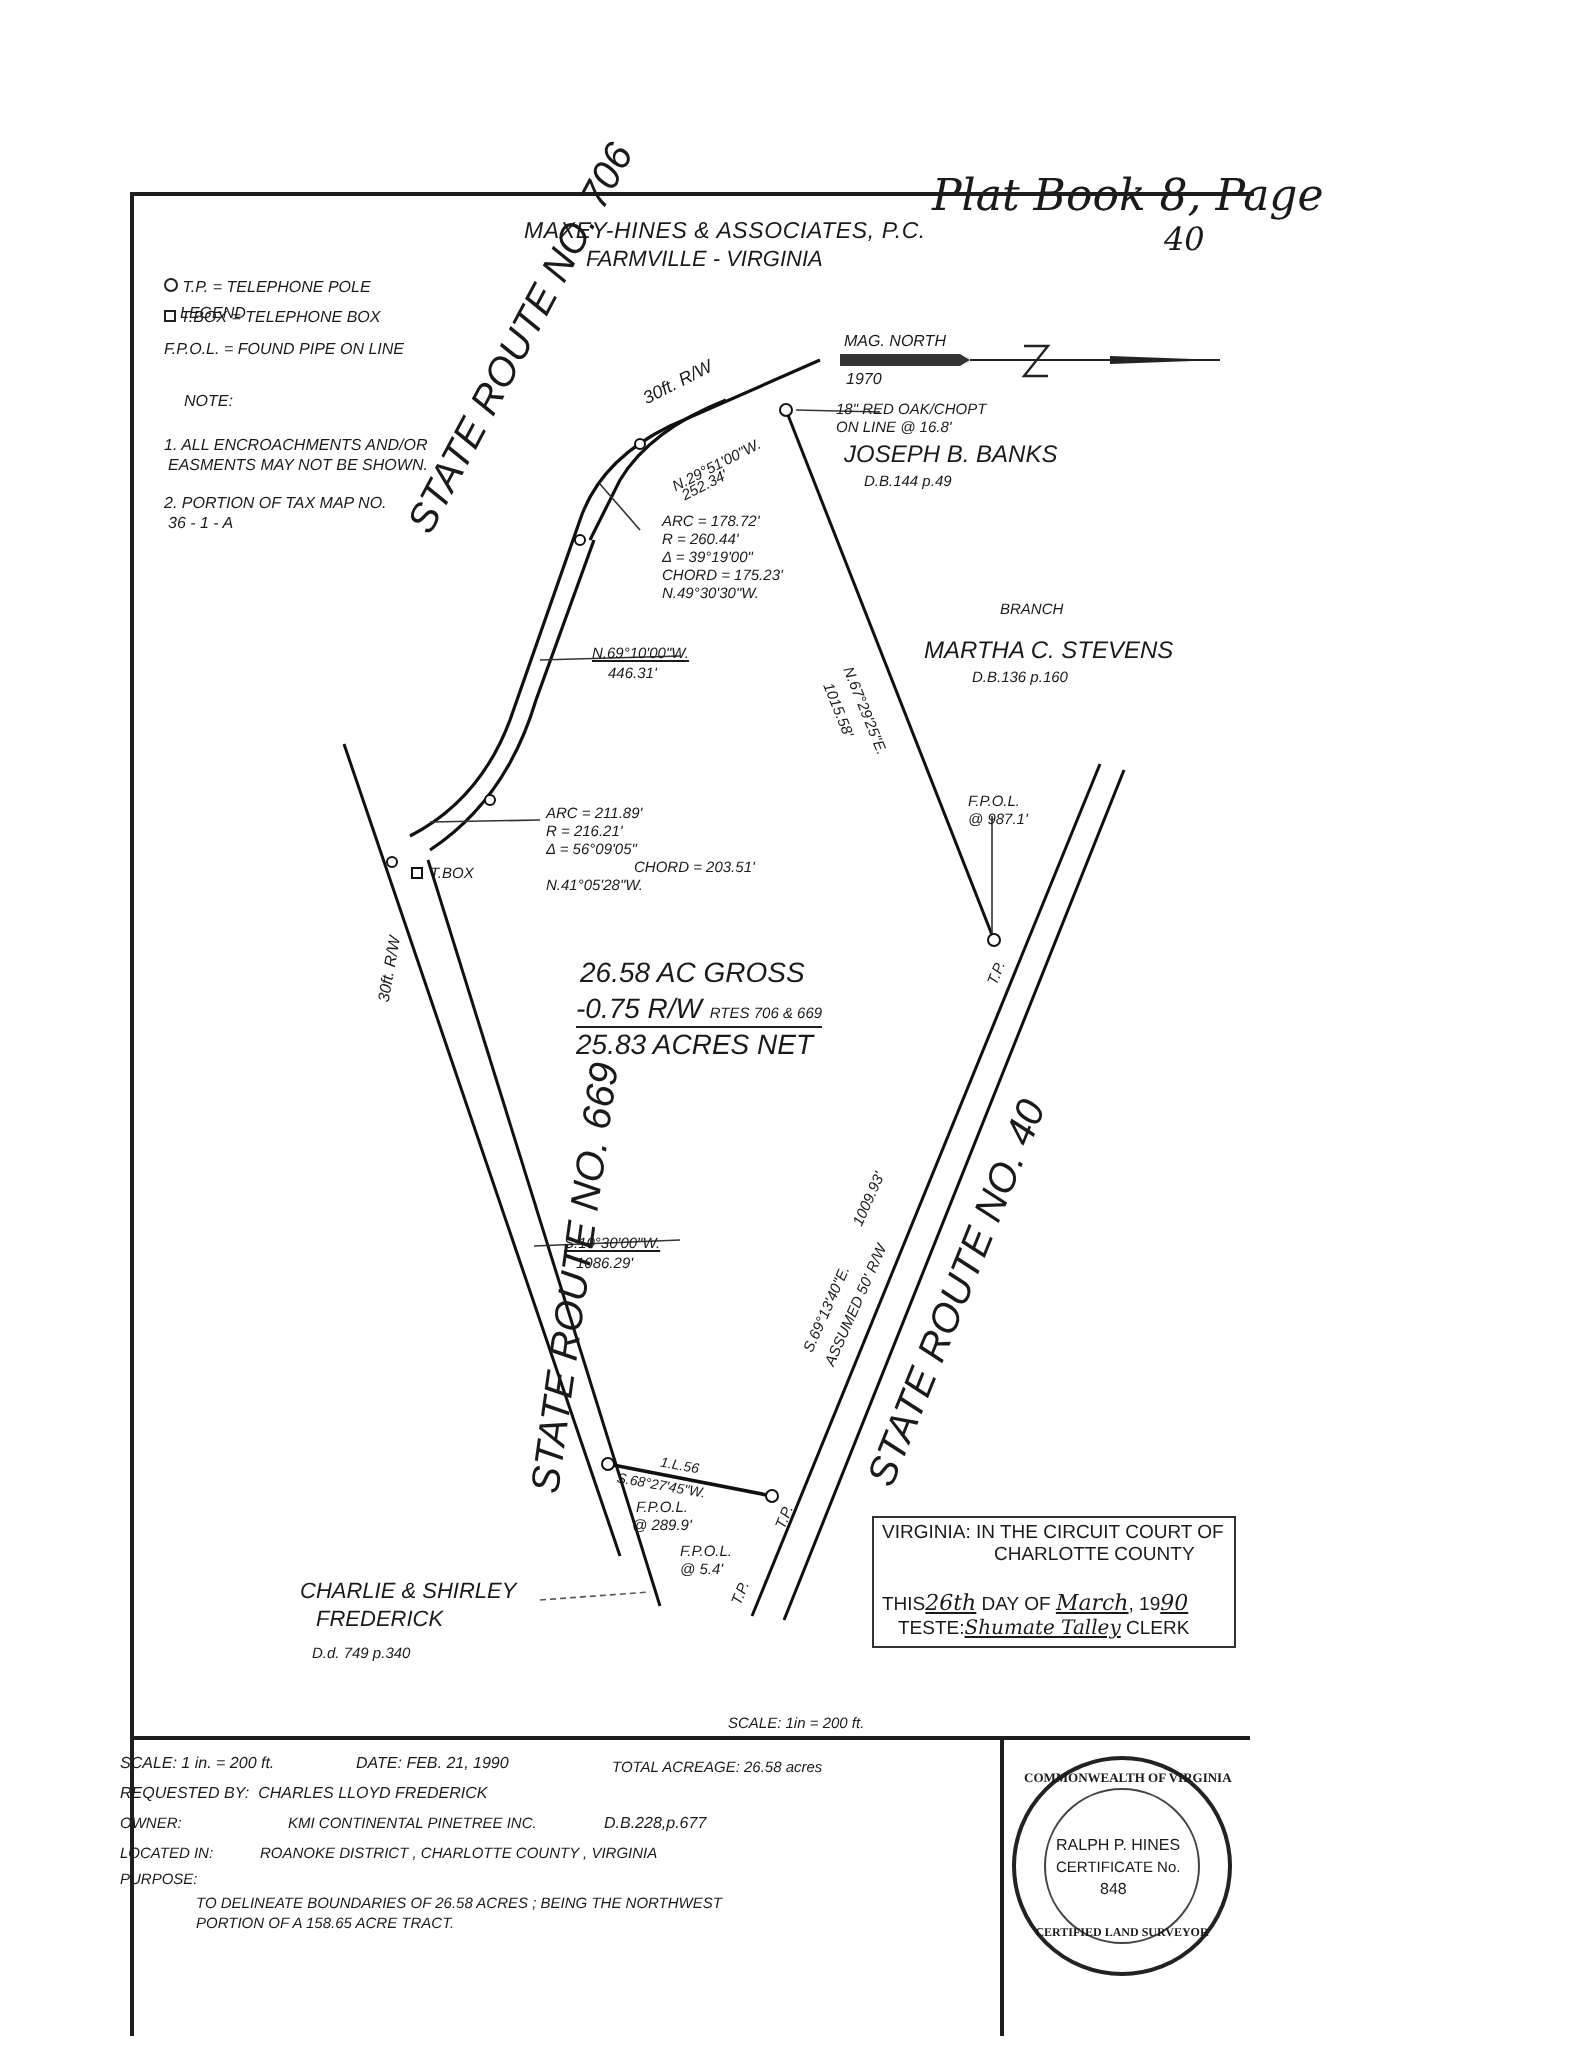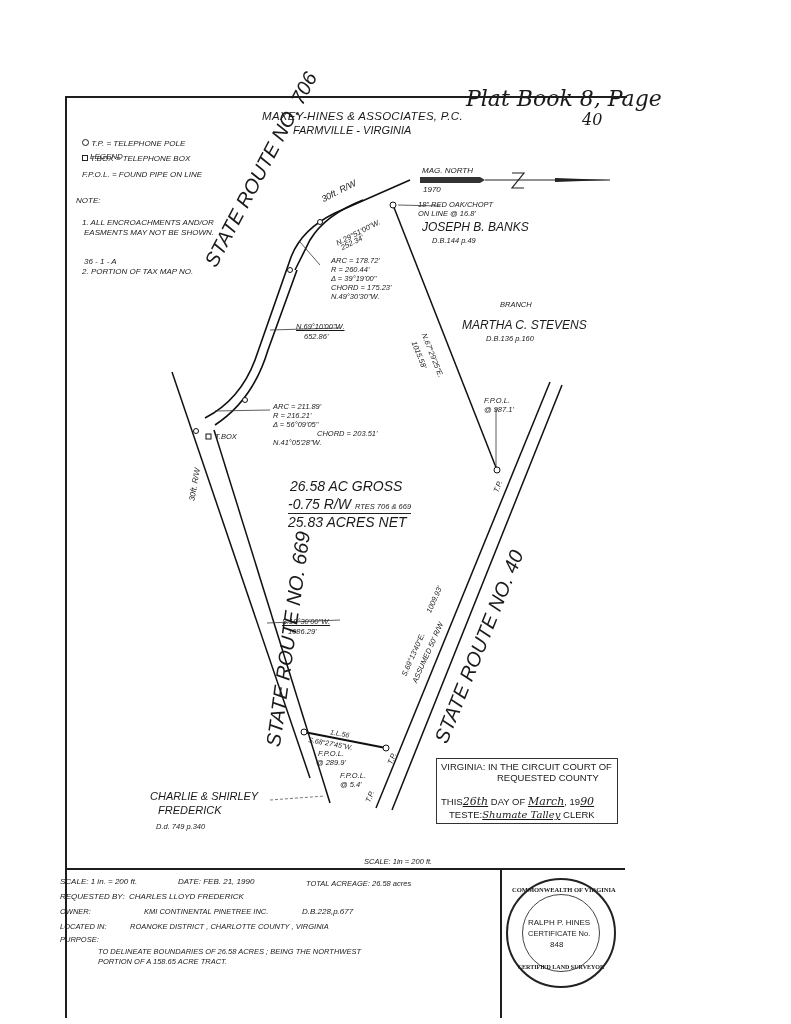--- a/index.html
+++ b/index.html
@@ -36,24 +36,24 @@
 <div class="abs it" style="left:82px;top:154px;font-size:8px;">
   <span style="display:inline-block;width:4px;height:4px;border:1px solid #222;"></span>
   <span>T.BOX</span>
   <span>= TELEPHONE BOX</span>
 </div>
 <div class="abs it" style="left:82px;top:170px;font-size:8px;">
   <span>F.P.O.L.</span>
   <span>= FOUND PIPE ON LINE</span>
 </div>
 
-<div class="abs it" style="left:76px;top:196px;font-size:8px;">NOTE:</div>
+<div class="abs it" style="left:92px;top:196px;font-size:8px;">NOTE:</div>
 <div class="abs it" style="left:82px;top:218px;font-size:8px;">1. ALL ENCROACHMENTS AND/OR</div>
 <div class="abs it" style="left:84px;top:228px;font-size:8px;">EASMENTS MAY NOT BE SHOWN.</div>
-<div class="abs it" style="left:82px;top:247px;font-size:8px;margin-top:20px;">2. PORTION OF TAX MAP NO.</div>
+<div class="abs it" style="left:82px;top:247px;font-size:8px;">2. PORTION OF TAX MAP NO.</div>
 <div class="abs it" style="left:84px;top:257px;font-size:8px;">36 - 1 - A</div>
 
 <svg class="map" width="791" height="1024">
 
   <g>
     <polygon points="420,177 480,177 485,180 480,183 420,183" fill="#333"></polygon>
     <line x1="485" y1="180" x2="610" y2="180" stroke="#222" stroke-width="1"></line>
     <polygon points="555,178 610,180 555,182" fill="#222"></polygon>
     <path d="M512,173 L524,173 L512,188 L524,188" fill="none" stroke="#222" stroke-width="1.2"></path>
   </g>
@@ -124,21 +124,21 @@
 <div class="abs it" style="left:156px;top:822px;font-size:7.5px;">D.d. 749 p.340</div>
 
 <div class="abs it" style="left:334px;top:228px;font-size:7.5px;transform:rotate(-27deg);">N.29°51'00"W.</div>
 <div class="abs it" style="left:340px;top:238px;font-size:7.5px;transform:rotate(-27deg);">252.34'</div>
 <div class="abs it" style="left:331px;top:256px;font-size:7.5px;">ARC = 178.72'</div>
 <div class="abs it" style="left:331px;top:265px;font-size:7.5px;">R = 260.44'</div>
 <div class="abs it" style="left:331px;top:274px;font-size:7.5px;">Δ = 39°19'00"</div>
 <div class="abs it" style="left:331px;top:283px;font-size:7.5px;">CHORD = 175.23'</div>
 <div class="abs it" style="left:331px;top:292px;font-size:7.5px;">N.49°30'30"W.</div>
 <div class="abs it" style="left:296px;top:322px;font-size:7.5px;text-decoration:underline;">N.69°10'00"W.</div>
-<div class="abs it" style="left:304px;top:332px;font-size:7.5px;">652.86'</div>
+<div class="abs it" style="left:304px;top:332px;font-size:7.5px;">446.31'</div>
 <div class="abs it" style="left:273px;top:402px;font-size:7.5px;">ARC = 211.89'</div>
 <div class="abs it" style="left:273px;top:411px;font-size:7.5px;">R = 216.21'</div>
 <div class="abs it" style="left:273px;top:420px;font-size:7.5px;">Δ = 56°09'05"</div>
 <div class="abs it" style="left:273px;top:429px;font-size:7.5px;margin-left:44px;">CHORD = 203.51'</div>
 <div class="abs it" style="left:273px;top:438px;font-size:7.5px;">N.41°05'28"W.</div>
 <div class="abs it" style="left:282px;top:617px;font-size:7.5px;text-decoration:underline;">S.10°30'00"W.</div>
 <div class="abs it" style="left:288px;top:627px;font-size:7.5px;">1086.29'</div>
 <div class="abs it" style="left:330px;top:730px;font-size:7px;transform:rotate(10deg);">1.L.56</div>
 <div class="abs it" style="left:308px;top:740px;font-size:7px;transform:rotate(10deg);">S.68°27'45"W.</div>
 <div class="abs it" style="left:318px;top:749px;font-size:7.5px;">F.P.O.L.</div>
@@ -154,21 +154,21 @@
 
 <div class="abs it" style="left:290px;top:478px;font-size:14px;">26.58 AC GROSS</div>
 <div class="abs it" style="left:288px;top:496px;font-size:14px;border-bottom:1px solid #222;padding-bottom:1px;">
   <span>-0.75 R/W</span>
   <span style="font-size:7.5px;">RTES 706 &amp; 669</span>
 </div>
 <div class="abs it" style="left:288px;top:514px;font-size:14px;">25.83 ACRES NET</div>
 
 <div class="record-box">
   <div style="position:absolute;left:4px;top:2px;">VIRGINIA:  IN THE CIRCUIT COURT OF</div>
-  <div style="position:absolute;left:60px;top:13px;">REQUESTED COUNTY</div>
+  <div style="position:absolute;left:60px;top:13px;">CHARLOTTE COUNTY</div>
   <div style="position:absolute;left:4px;top:37px;white-space:nowrap;">
     <span>THIS</span><span class="hand" style="text-decoration:underline;font-size:11px;">26th</span> <span>DAY OF</span> <span class="hand" style="text-decoration:underline;font-size:11px;">March</span><span>, 19</span><span class="hand" style="text-decoration:underline;font-size:11px;">90</span>
   </div>
   <div style="position:absolute;left:12px;top:50px;white-space:nowrap;">
     <span>TESTE:</span><span class="hand" style="text-decoration:underline;font-size:10px;">Shumate Talley</span> <span>CLERK</span>
   </div>
 </div>
 
 <div class="abs it" style="left:364px;top:857px;font-size:7.5px;">SCALE: 1in = 200 ft.</div>
 

